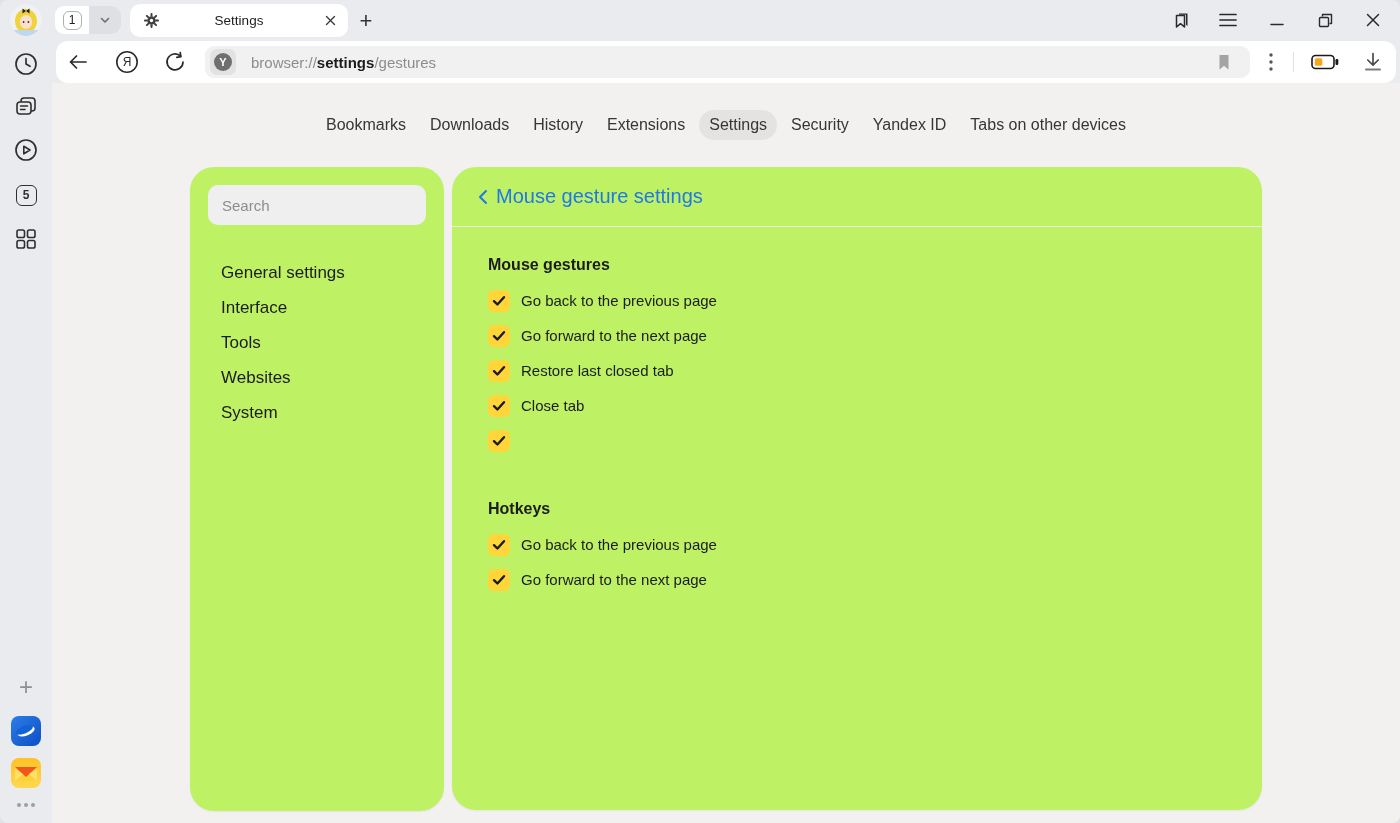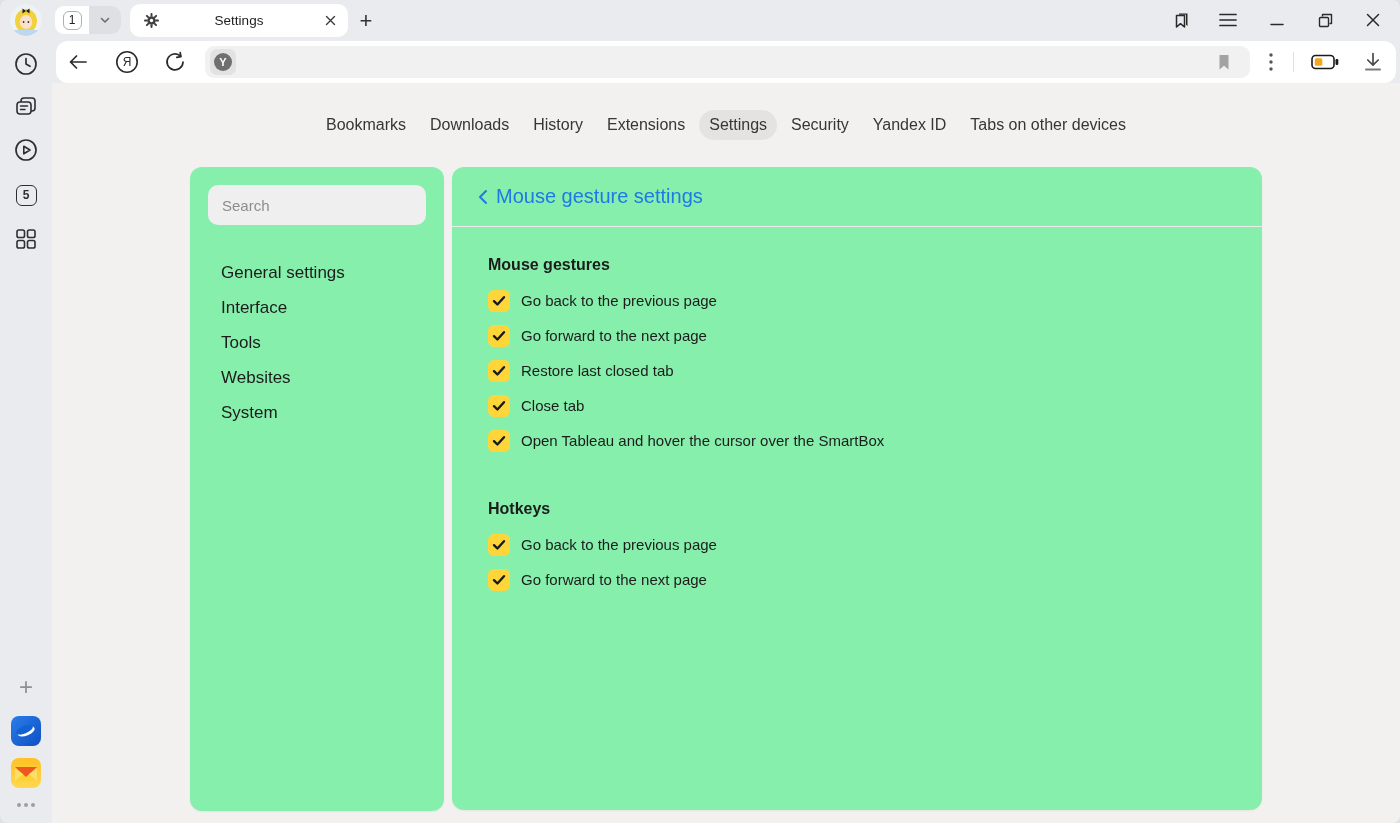--- a/index.html
+++ b/index.html
@@ -37,21 +37,21 @@
   .sb-icon { position:absolute; left:50%; transform:translateX(-50%); width:30px; height:30px; display:flex; align-items:center; justify-content:center; cursor:pointer; }
   .five-box { width:21px; height:21px; border:1.8px solid #2f2f2f; border-radius:6px; font-size:12px; font-weight:bold; color:#2f2f2f; display:flex; align-items:center; justify-content:center; }
   .sb-plus { font-size:24px; font-weight:300; color:#8f8f8f; }
 
   
   .content { position:absolute; left:52px; top:83px; right:0; bottom:0; background:#f2f1ef; }
   .nav-row { position:absolute; top:27px; left:138px; width:1072px; display:flex; justify-content:center; gap:4px; }
   .nav-item { padding:6px 10px; font-size:16px; color:#363636; border-radius:15px; white-space:nowrap; cursor:pointer; }
   .nav-item.active { background:#e4e3e1; }
 
-  .card { position:absolute; background:#86efac; border-radius:12px; box-shadow:0 1px 2px rgba(0,0,0,.05); }
+  .card { position:absolute; background:#bef264; border-radius:24px; box-shadow:0 1px 2px rgba(0,0,0,.05); }
   .card-left { left:138px; top:84px; width:254px; height:644px; }
   .search-wrap { margin:18px; height:40px; background:#efefef; border-radius:10px; }
   .search-wrap input { width:100%; height:100%; border:none; outline:none; background:transparent; padding:0 14px; font-size:15px; font-family:"Liberation Sans",sans-serif; color:#1c1c1c; }
   .search-wrap input::placeholder { color:#8d8d8d; }
   .settings-list { padding:12px 0 0 31px; }
   .settings-item { height:35px; display:flex; align-items:center; font-size:17px; color:#1c1c1c; cursor:pointer; }
 
   .card-right { left:400px; top:84px; width:810px; height:643px; }
   .cr-header { height:60px; display:flex; align-items:center; padding-left:22px; border-bottom:1px solid #ebebe9; }
   .back-chev { width:18px; height:18px; display:flex; align-items:center; justify-content:center; cursor:pointer; margin-right:4px; }
@@ -174,20 +174,25 @@
       <svg width="22" height="22" viewBox="0 0 22 22">
         <path d="M16.6 5.2 A8 8 0 1 0 19 11" fill="none" stroke="#2a2a2a" stroke-width="1.7" stroke-linecap="round"></path>
         <polyline points="16.2,1.6 16.9,5.7 12.8,6.4" fill="none" stroke="#2a2a2a" stroke-width="1.7" stroke-linecap="round" stroke-linejoin="round"></polyline>
       </svg>
     </div>
 
     <div class="urlbar">
       <div class="shield">
         <span class="shield-circle">Y</span>
       </div>
+      <div class="url-text">
+        <span>browser://</span>
+          <span class="host">settings</span>
+          <span>/gestures</span>
+      </div>
       <svg class="url-flag" viewBox="0 0 20 20">
         <path d="M5.5 3 h9 v14.5 l-4.5 -3.8 -4.5 3.8 z" fill="#a3a3a3"></path>
       </svg>
     </div>
 
     <div class="tb-icon" style="left:1203px;">
       <svg width="4" height="18" viewBox="0 0 4 18">
         <circle cx="2" cy="2" r="1.7" fill="#555"></circle>
         <circle cx="2" cy="9" r="1.7" fill="#555"></circle>
         <circle cx="2" cy="16" r="1.7" fill="#555"></circle>
@@ -353,21 +358,20 @@
                 </svg>
               </span>
             <span class="row-label">Close tab</span>
           </div>
           <div class="row">
             <span class="checkbox">
                 <svg width="14" height="12" viewBox="0 0 14 12">
                   <polyline points="2,6.2 5.4,9.5 12,2.2" fill="none" stroke="#1a1a1a" stroke-width="2.4" stroke-linecap="round" stroke-linejoin="round"></polyline>
                 </svg>
               </span>
-            <span class="row-label">Open Tableau and hover the cursor over the SmartBox</span>
           </div>
         </div>
 
         <div class="section">
           <h2>Hotkeys</h2>
 
           <div class="row">
             <span class="checkbox">
                 <svg width="14" height="12" viewBox="0 0 14 12">
                   <polyline points="2,6.2 5.4,9.5 12,2.2" fill="none" stroke="#1a1a1a" stroke-width="2.4" stroke-linecap="round" stroke-linejoin="round"></polyline>

